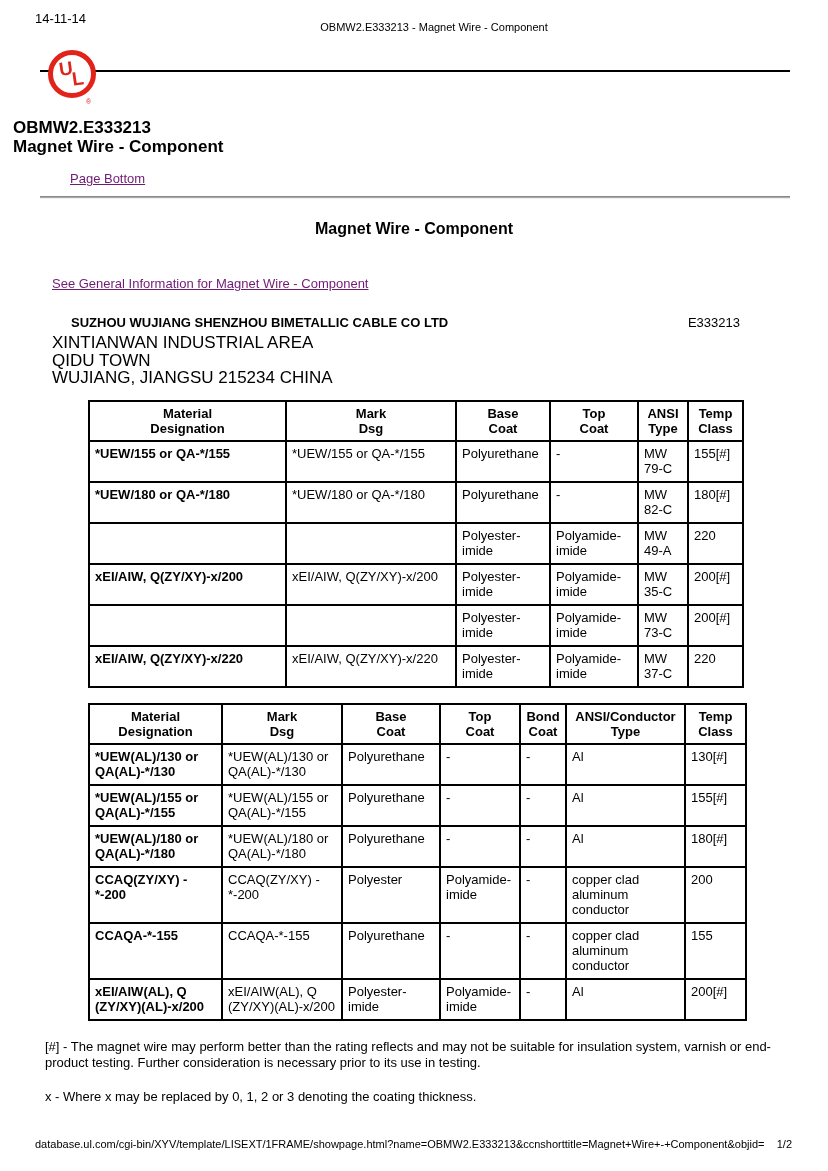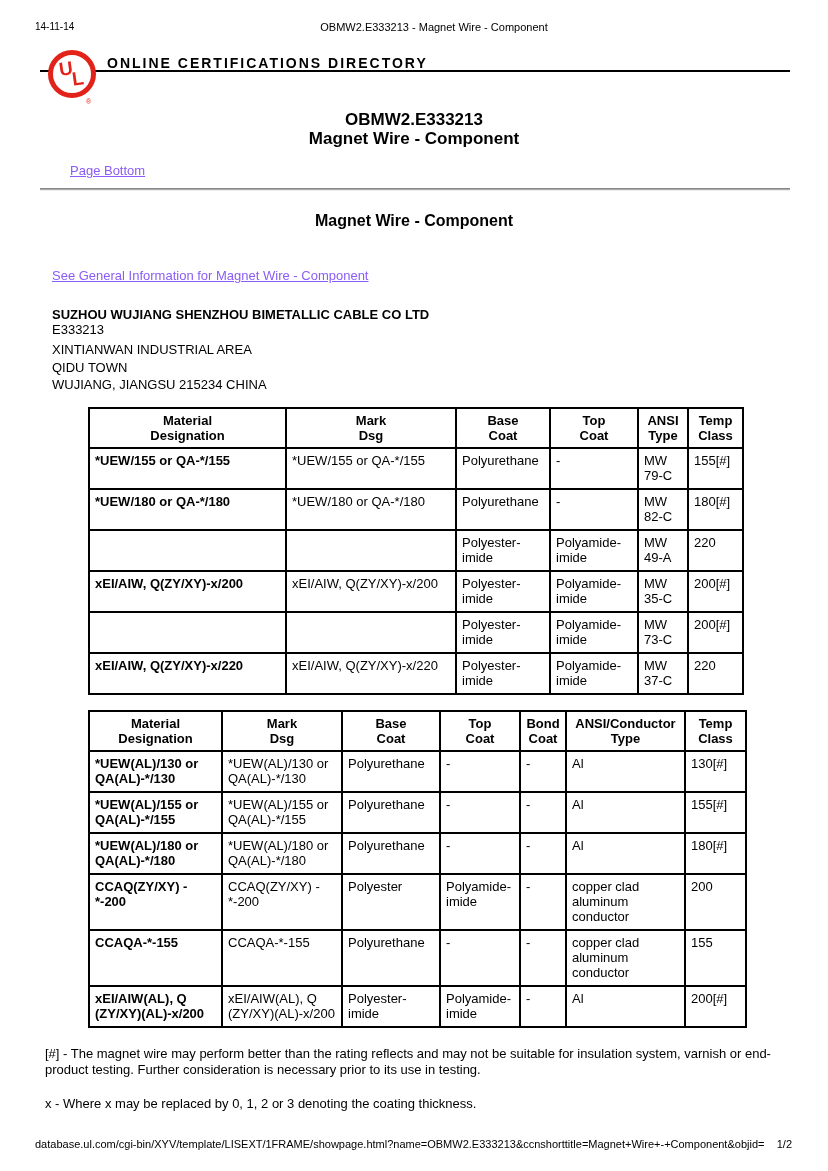--- a/index.html
+++ b/index.html
@@ -4,66 +4,65 @@
 <style>
   * { margin: 0; padding: 0; box-sizing: border-box; }
   html, body { background: #fff; }
   body {
     width: 828px; height: 1171px;
     position: relative;
     font-family: "Liberation Sans", "DejaVu Sans", sans-serif;
     color: #000;
     overflow: hidden;
   }
-  a { color: #8b5cf6; text-decoration: underline; cursor: pointer; }
+  a { color: #701a75; text-decoration: underline; cursor: pointer; }
 
   
   .top-bar { position: relative; height: 34px; }
-  .print-date { position: absolute; left: 35px; top: 21px; font-size: 10px; }
+  .print-date { position: absolute; left: 35px; top: 11px; font-size: 13px; }
   .doc-title { position: absolute; left: 0; right: 0; top: 21px; text-align: center; font-size: 11px; padding-left: 40px; }
 
   
   .logo-section { position: relative; height: 64px; margin-top: 12px; }
   .rule-line { position: absolute; left: 40px; right: 38px; top: 24px; height: 2px; background: #000; }
   .ul-logo { position: absolute; left: 48px; top: 4px; width: 48px; height: 48px; z-index: 2; }
   .ul-ring {
     width: 48px; height: 48px; border-radius: 50%;
     border: 5px solid #e2231a; background: #fff; position: relative;
   }
   .ul-u, .ul-l { position: absolute; font-weight: bold; font-size: 19px; line-height: 1; }
   .ul-u { left: 6px; top: 4px; transform: rotate(-8deg); }
   .ul-l { left: 19px; top: 14px; transform: rotate(-8deg); }
   .ul-reg { position: absolute; left: 38px; top: 48px; font-size: 7px; }
   .directory-title {
     position: absolute; left: 107px; top: 9px;
     font-weight: bold; font-size: 14px; letter-spacing: 2px; white-space: nowrap;
   }
 
-  .main-title { text-align: center; font-weight: bold; font-size: 17px; line-height: 19px; }
+  .main-title { text-align: left; margin-top: 8px; font-weight: bold; font-size: 17px; line-height: 19px; padding-left: 13px; }
 
   .page-bottom-wrap { margin: 15px 0 0 70px; font-size: 13px; }
 
   .divider {
     margin: 10px 38px 0 40px; height: 3px;
     background: #aaa;
     border-top: 1px solid #888; border-bottom: 1px solid #eee;
   }
 
   .section-heading { margin-top: 21px; text-align: center; font-weight: bold; font-size: 16px; }
 
   .general-link-wrap { margin: 38px 0 0 52px; font-size: 13px; }
 
   .company-row {
-    margin: 24px 88px 0 52px;
+    margin: 24px 88px 0 71px;
     display: flex; justify-content: space-between; align-items: flex-start;
     font-size: 13px;
-    flex-direction: column;
   }
   .company-name { font-weight: bold; }
-  .address { margin: 4px 0 0 52px; font-size: 13px; line-height: 17.5px; }
+  .address { margin: 4px 0 0 52px; font-size: 17px; line-height: 17.5px; }
 
   
   table.ratings {
     border-collapse: collapse; table-layout: fixed;
     border: 2px solid #c4b5fd;
     font-size: 13px;
   }
   table.ratings th, table.ratings td {
     border: 2px solid #000;
     line-height: 15px;
@@ -98,21 +97,20 @@
 
 <div class="logo-section">
   <div class="rule-line"></div>
   <div class="ul-logo">
     <div class="ul-ring ul-red-border" style="border-color: rgb(226, 35, 26);">
       <span class="ul-u ul-red-text" style="color: rgb(226, 35, 26);">U</span>
       <span class="ul-l ul-red-text" style="color: rgb(226, 35, 26);">L</span>
     </div>
     <span class="ul-reg ul-red-text" style="color: rgb(226, 35, 26);">®</span>
   </div>
-  <span class="directory-title">ONLINE CERTIFICATIONS DIRECTORY</span>
 </div>
 
 <div class="main-title">
   <div>OBMW2.E333213</div>
   <div>Magnet Wire - Component</div>
 </div>
 
 <div class="page-bottom-wrap">
   <a href="#">Page Bottom</a>
 </div>

